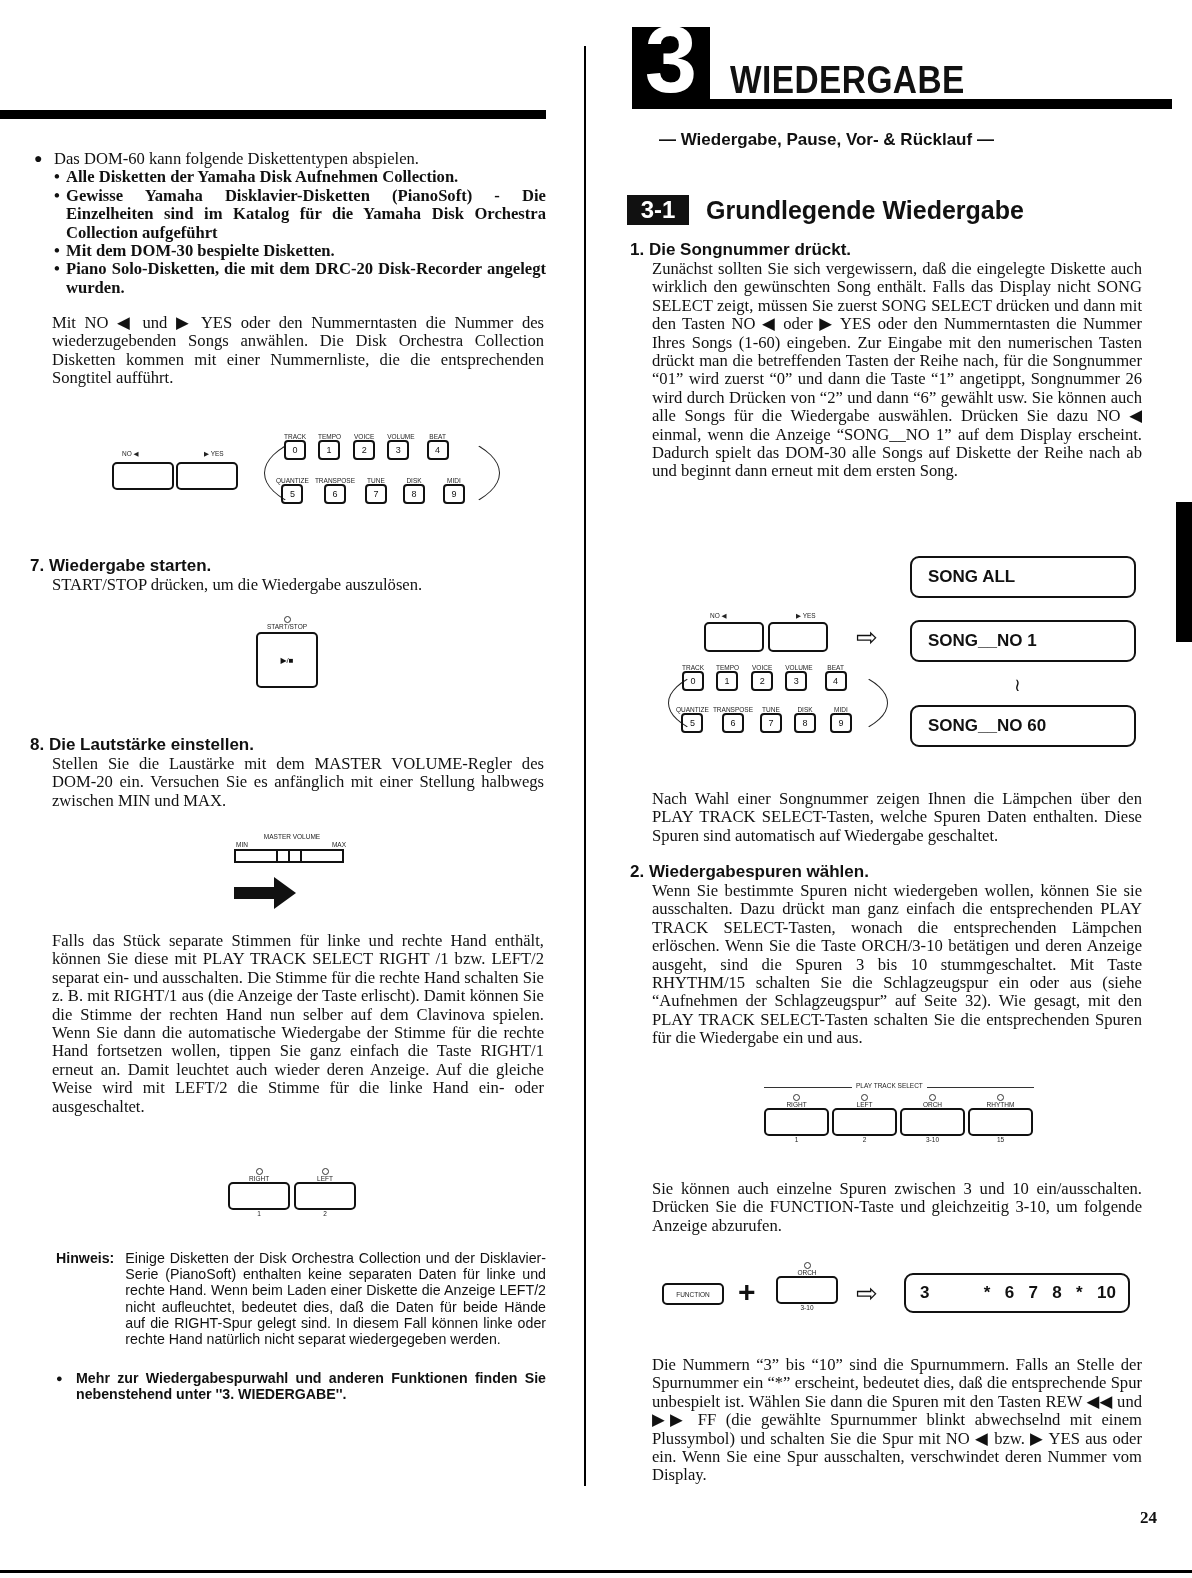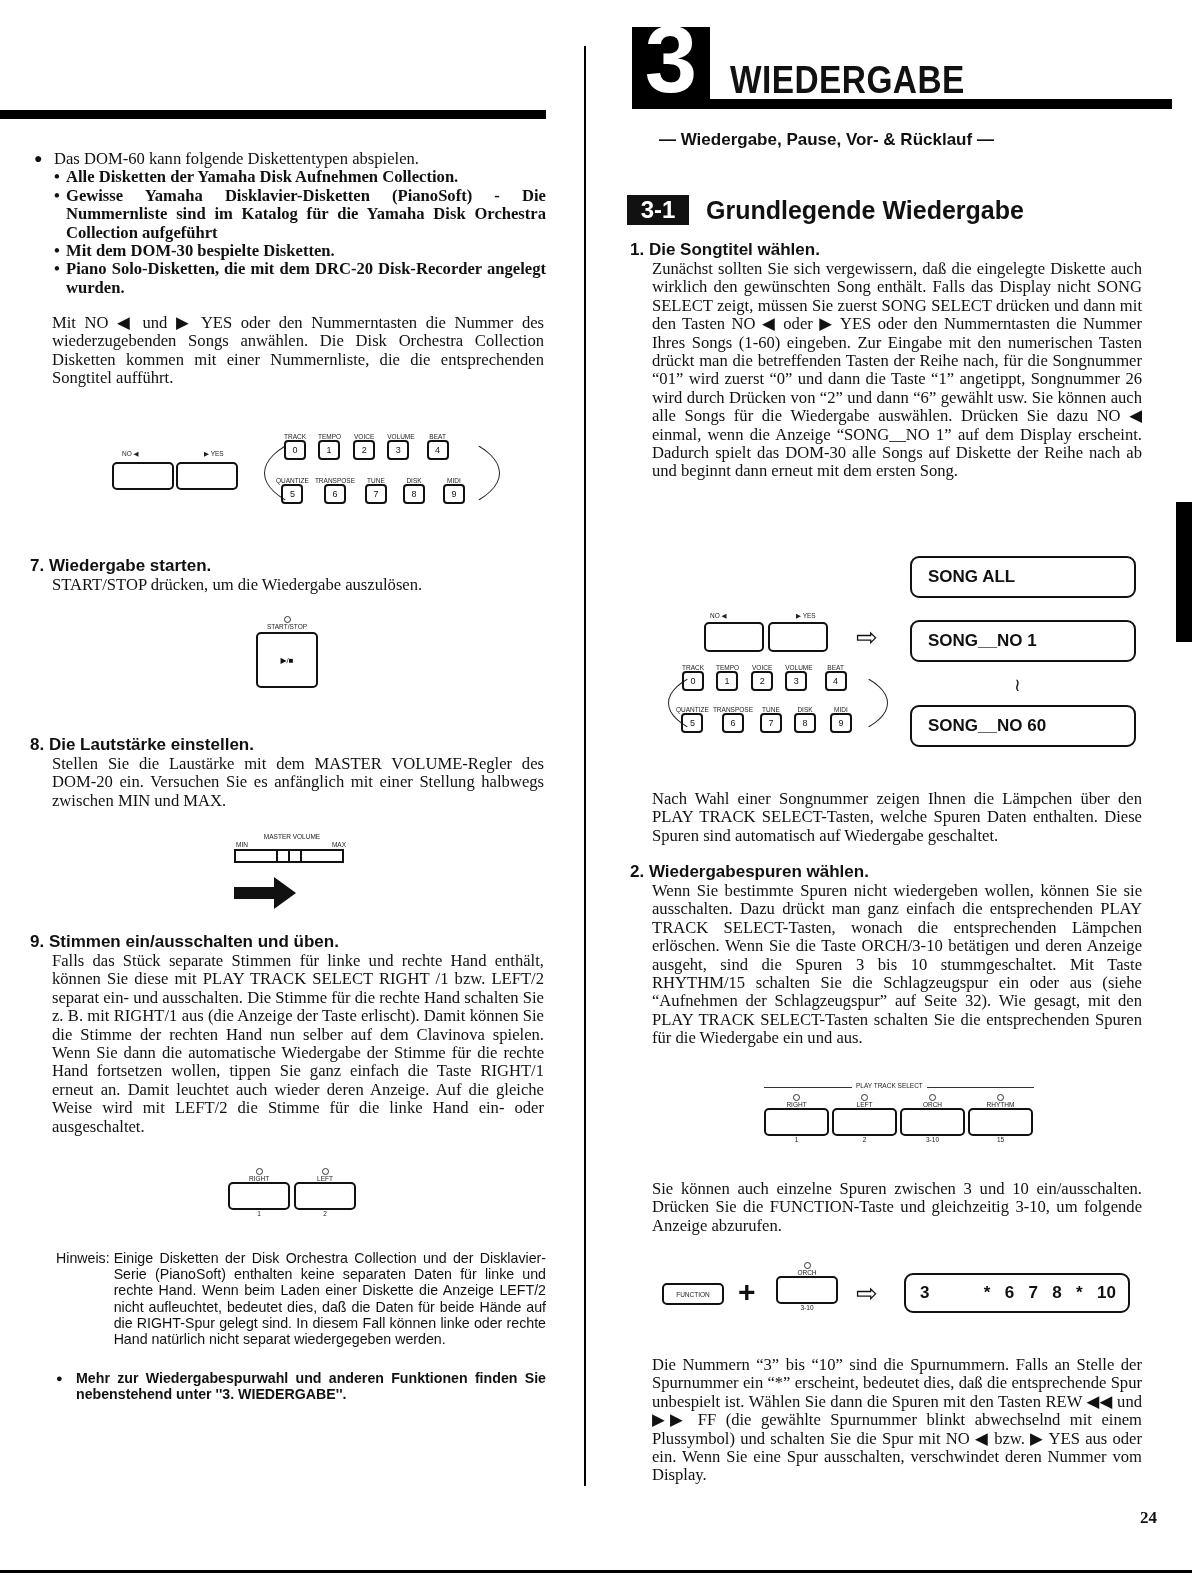--- a/index.html
+++ b/index.html
@@ -42,21 +42,21 @@
     <span style="width:20px;font-size:14px;">●</span>
     <span>Das DOM-60 kann folgende Diskettentypen abspielen.</span>
   </div>
   <ul class="bul" style="margin-left:20px;font-weight:bold;">
     <li style="display:flex;">
         <span style="width:12px;">•</span>
         <span class="just" style="flex:1">Alle Disketten der Yamaha Disk Aufnehmen Collection.</span>
       </li>
     <li style="display:flex;">
         <span style="width:12px;">•</span>
-        <span class="just" style="flex:1">Gewisse Yamaha Disklavier-Disketten (PianoSoft) - Die Nummernliste sind im Katalog für die Yamaha Disk Orchestra Collection aufgeführt</span>
+        <span class="just" style="flex:1">Gewisse Yamaha Disklavier-Disketten (PianoSoft) - Die Einzelheiten sind im Katalog für die Yamaha Disk Orchestra Collection aufgeführt</span>
       </li>
     <li style="display:flex;">
         <span style="width:12px;">•</span>
         <span class="just" style="flex:1">Mit dem DOM-30 bespielte Disketten.</span>
       </li>
     <li style="display:flex;">
         <span style="width:12px;">•</span>
         <span class="just" style="flex:1">Piano Solo-Disketten, die mit dem DRC-20 Disk-Recorder angelegt wurden.</span>
       </li>
   </ul>
@@ -144,59 +144,58 @@
     <div class="abs" style="left:40px;top:-2px;width:26px;height:14px;border:2px solid #111;box-sizing:border-box;background:#fff;">
       <div style="position:absolute;left:10px;top:0;width:2px;height:10px;background:#111;"></div>
     </div>
   </div>
   <svg class="abs" style="left:0;top:44px;" width="64" height="32" viewBox="0 0 64 32">
     <polygon points="0,10 40,10 40,0 62,16 40,32 40,22 0,22" fill="#111"></polygon>
   </svg>
 </div>
 
 <div class="abs" style="left:30px;top:932px;width:514px;">
-  <div class="h-step"><span>9.</span> <span>Stimmen ein/ausschalten und üben.</span></div>
   <div class="serif just" style="margin-left:22px;">Falls das Stück separate Stimmen für linke und rechte Hand enthält, können Sie diese mit PLAY TRACK SELECT RIGHT /1 bzw. LEFT/2 separat ein- und ausschalten. Die Stimme für die rechte Hand schalten Sie z. B. mit RIGHT/1 aus (die Anzeige der Taste erlischt). Damit können Sie die Stimme der rechten Hand nun selber auf dem Clavinova spielen. Wenn Sie dann die automatische Wiedergabe der Stimme für die rechte Hand fortsetzen wollen, tippen Sie ganz einfach die Taste RIGHT/1 erneut an. Damit leuchtet auch wieder deren Anzeige. Auf die gleiche Weise wird mit LEFT/2 die Stimme für die linke Hand ein- oder ausgeschaltet.</div>
 </div>
 
 <div class="abs" style="left:228px;top:1168px;width:130px;height:56px;">
   <div class="abs" style="left:0;top:0;width:62px;">
     <div class="led"></div>
     <div class="klabel">RIGHT</div>
     <div class="rkey" style="width:62px;height:28px;"></div>
     <div class="klabel">1</div>
   </div>
   <div class="abs" style="left:66px;top:0;width:62px;">
     <div class="led"></div>
     <div class="klabel">LEFT</div>
     <div class="rkey" style="width:62px;height:28px;"></div>
     <div class="klabel">2</div>
   </div>
 </div>
 
 <div class="abs sans" style="left:56px;top:1250px;width:490px;font-size:14.2px;line-height:16.2px;display:flex;">
-  <span style="font-weight:normal;white-space:nowrap;margin-right:4px;">Hinweis:</span>
+  <span style="font-weight:bold;white-space:nowrap;margin-right:11px;">Hinweis:</span>
   <span class="just">Einige Disketten der Disk Orchestra Collection und der Disklavier-Serie (PianoSoft) enthalten keine separaten Daten für linke und rechte Hand. Wenn beim Laden einer Diskette die Anzeige LEFT/2 nicht aufleuchtet, bedeutet dies, daß die Daten für beide Hände auf die RIGHT-Spur gelegt sind. In diesem Fall können linke oder rechte Hand natürlich nicht separat wiedergegeben werden.</span>
 </div>
 <div class="abs sans" style="left:56px;top:1370px;width:490px;font-size:14.2px;line-height:16.2px;display:flex;">
   <span style="width:20px;font-size:11px;">●</span>
   <span class="just" style="flex:1;font-weight:bold;">Mehr zur Wiedergabespurwahl und anderen Funktionen finden Sie nebenstehend unter ''3. WIEDERGABE''.</span>
 </div>
 
 <div class="abs chapter-box"></div>
 <div class="abs chapter-digit">3</div>
 <div class="abs chapter-bar"></div>
 <div class="abs chapter-title">WIEDERGABE</div>
 <div class="abs subtitle">— Wiedergabe, Pause, Vor- &amp; Rücklauf —</div>
 
 <div class="abs sec-badge">3-1</div>
 <div class="abs sec-title">Grundlegende Wiedergabe</div>
 
 <div class="abs" style="left:630px;top:240px;width:512px;">
-  <div class="h-step"><span>1.</span> <span>Die Songtitel wählen.</span></div>
+  <div class="h-step"><span>1.</span> <span>Die Songnummer drückt.</span></div>
   <div class="serif just" style="margin-left:22px;">Zunächst sollten Sie sich vergewissern, daß die eingelegte Diskette auch wirklich den gewünschten Song enthält. Falls das Display nicht SONG SELECT zeigt, müssen Sie zuerst SONG SELECT drücken und dann mit den Tasten NO ◀ oder ▶ YES oder den Nummerntasten die Nummer Ihres Songs (1-60) eingeben. Zur Eingabe mit den numerischen Tasten drückt man die betreffenden Tasten der Reihe nach, für die Songnummer “01” wird zuerst “0” und dann die Taste “1” angetippt, Songnummer 26 wird durch Drücken von “2” und dann “6” gewählt usw. Sie können auch alle Songs für die Wiedergabe auswählen. Drücken Sie dazu NO ◀ einmal, wenn die Anzeige “SONG__NO 1” auf dem Display erscheint. Dadurch spielt das DOM-30 alle Songs auf Diskette der Reihe nach ab und beginnt dann erneut mit dem ersten Song.</div>
 </div>
 
 <div class="abs" style="left:704px;top:612px;width:130px;height:40px;">
   <div class="klabel abs" style="left:6px;top:0;">NO ◀</div>
   <div class="klabel abs" style="left:92px;top:0;">▶ YES</div>
   <div class="rkey abs" style="left:0;top:10px;width:60px;height:30px;"></div>
   <div class="rkey abs" style="left:64px;top:10px;width:60px;height:30px;"></div>
 </div>
 <div class="abs sans" style="left:856px;top:622px;font-size:26px;">⇨</div>

